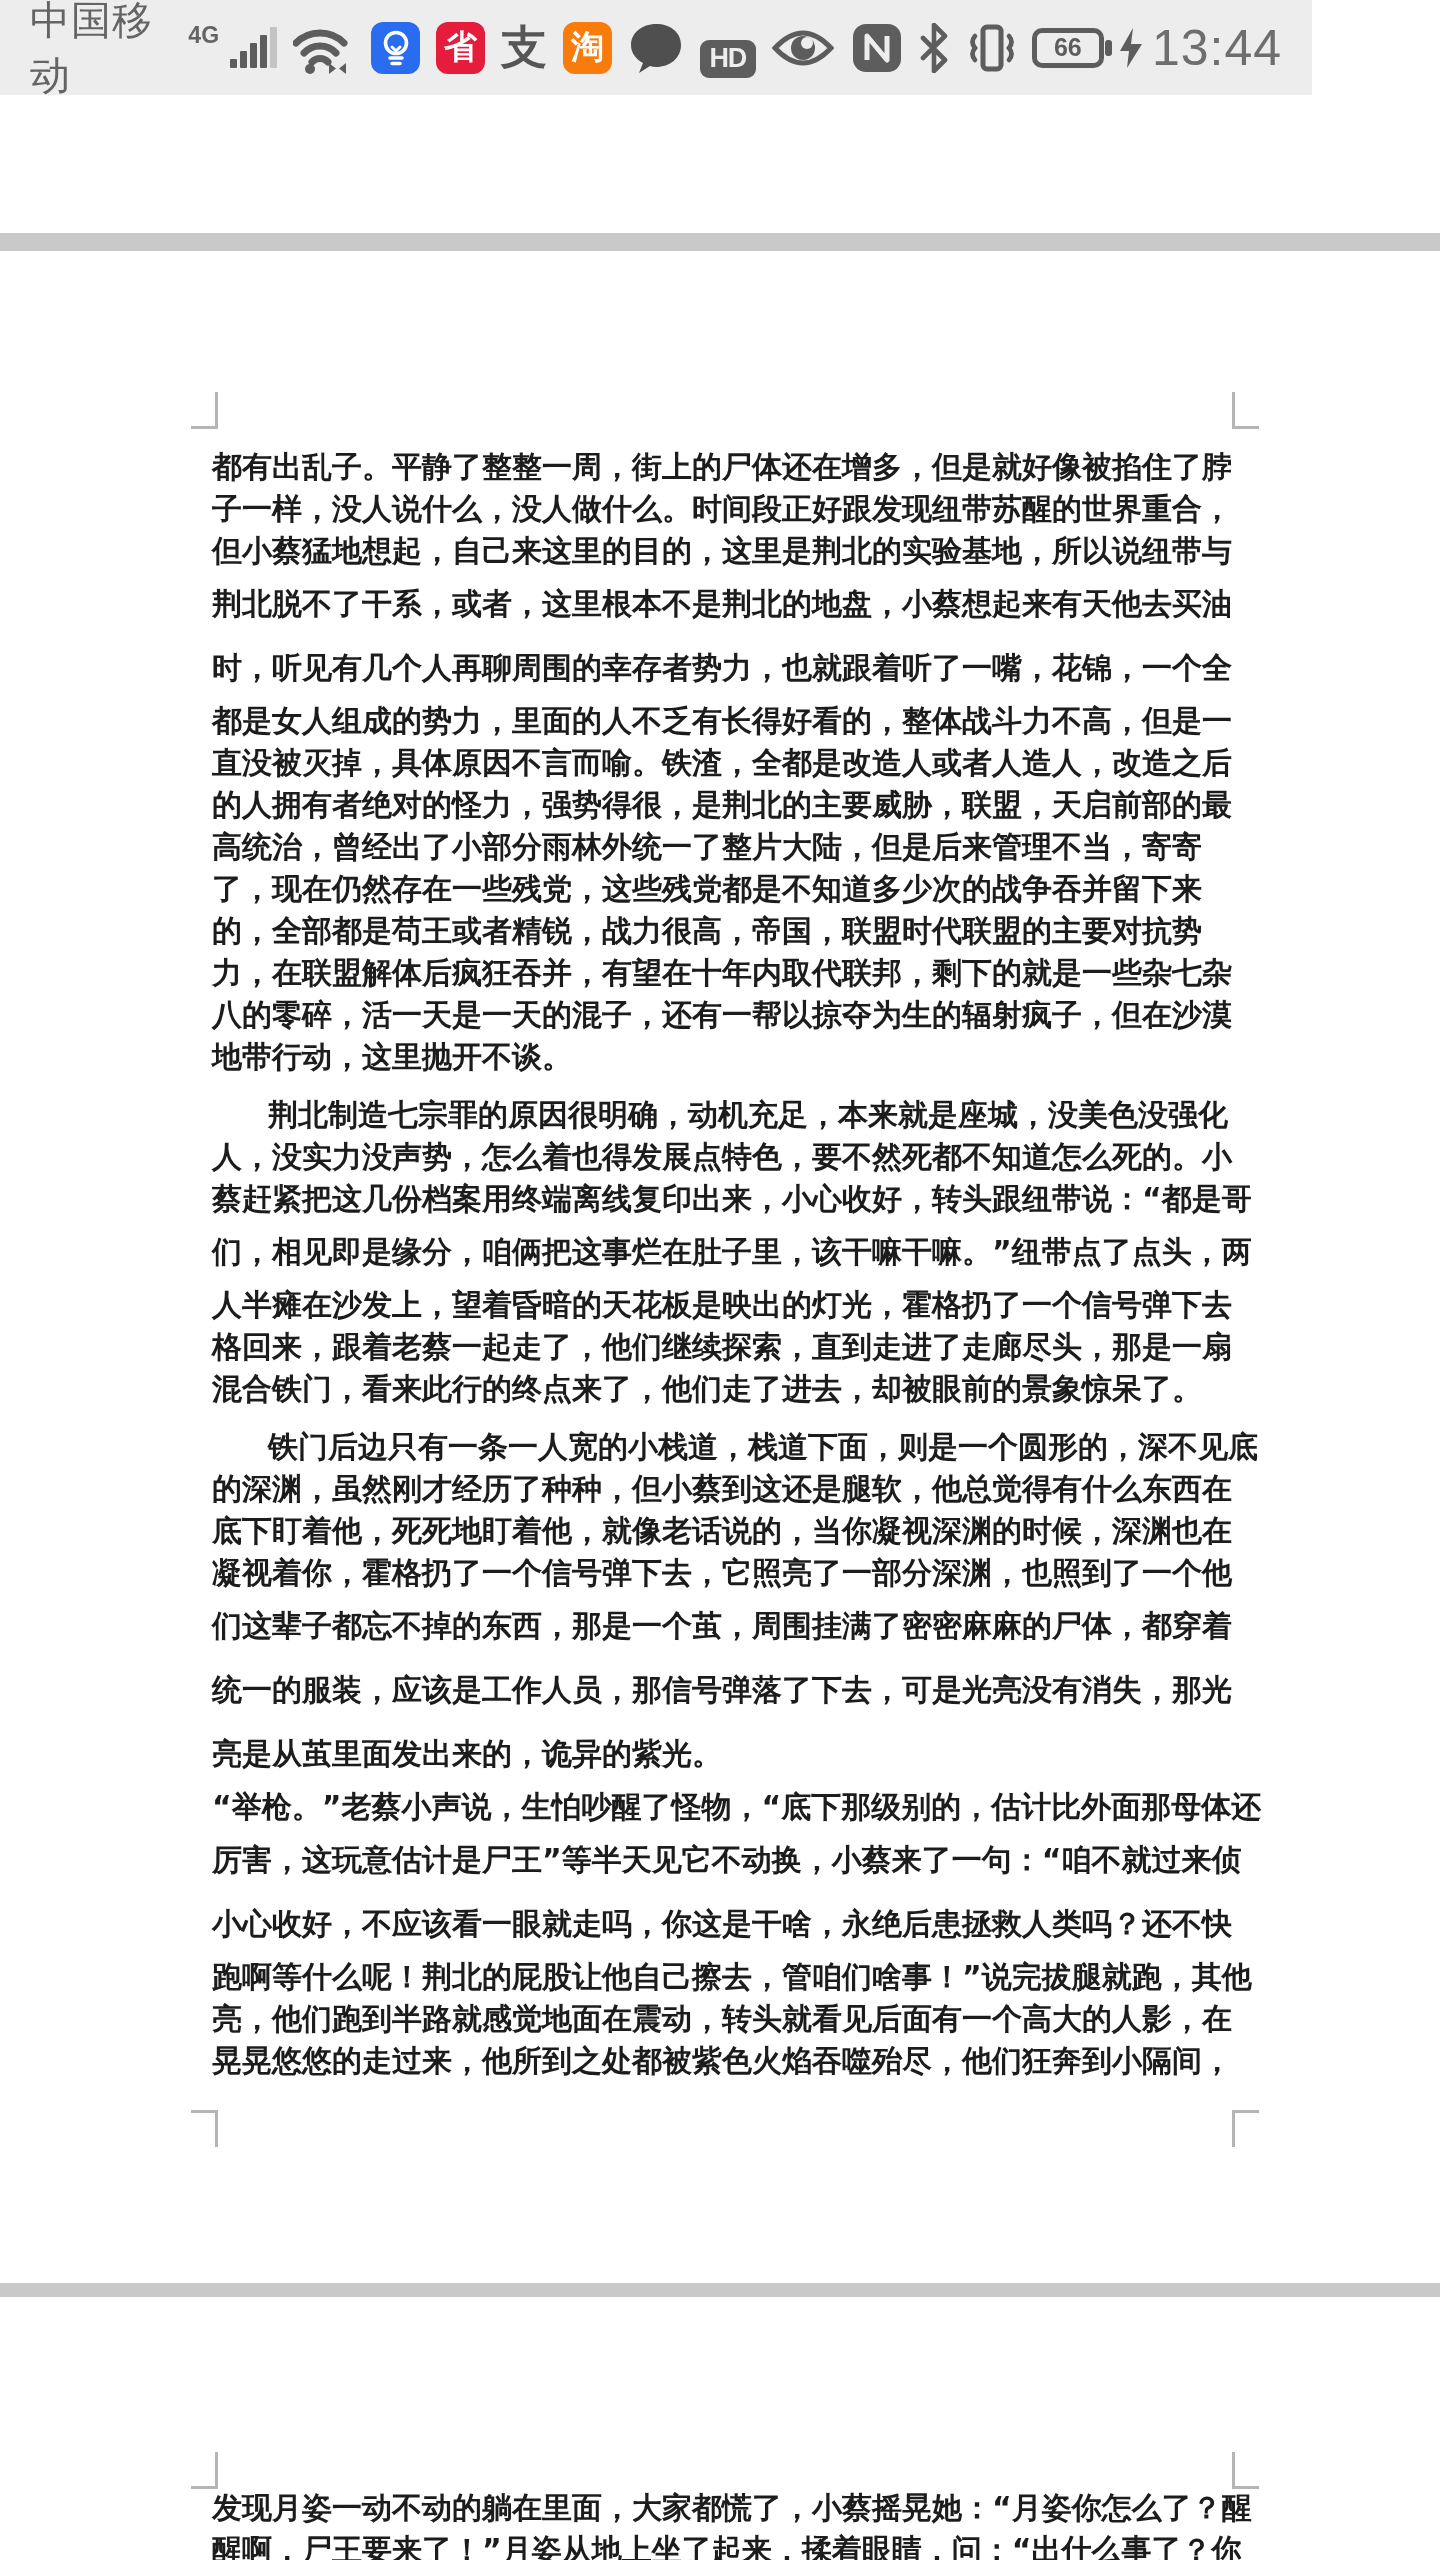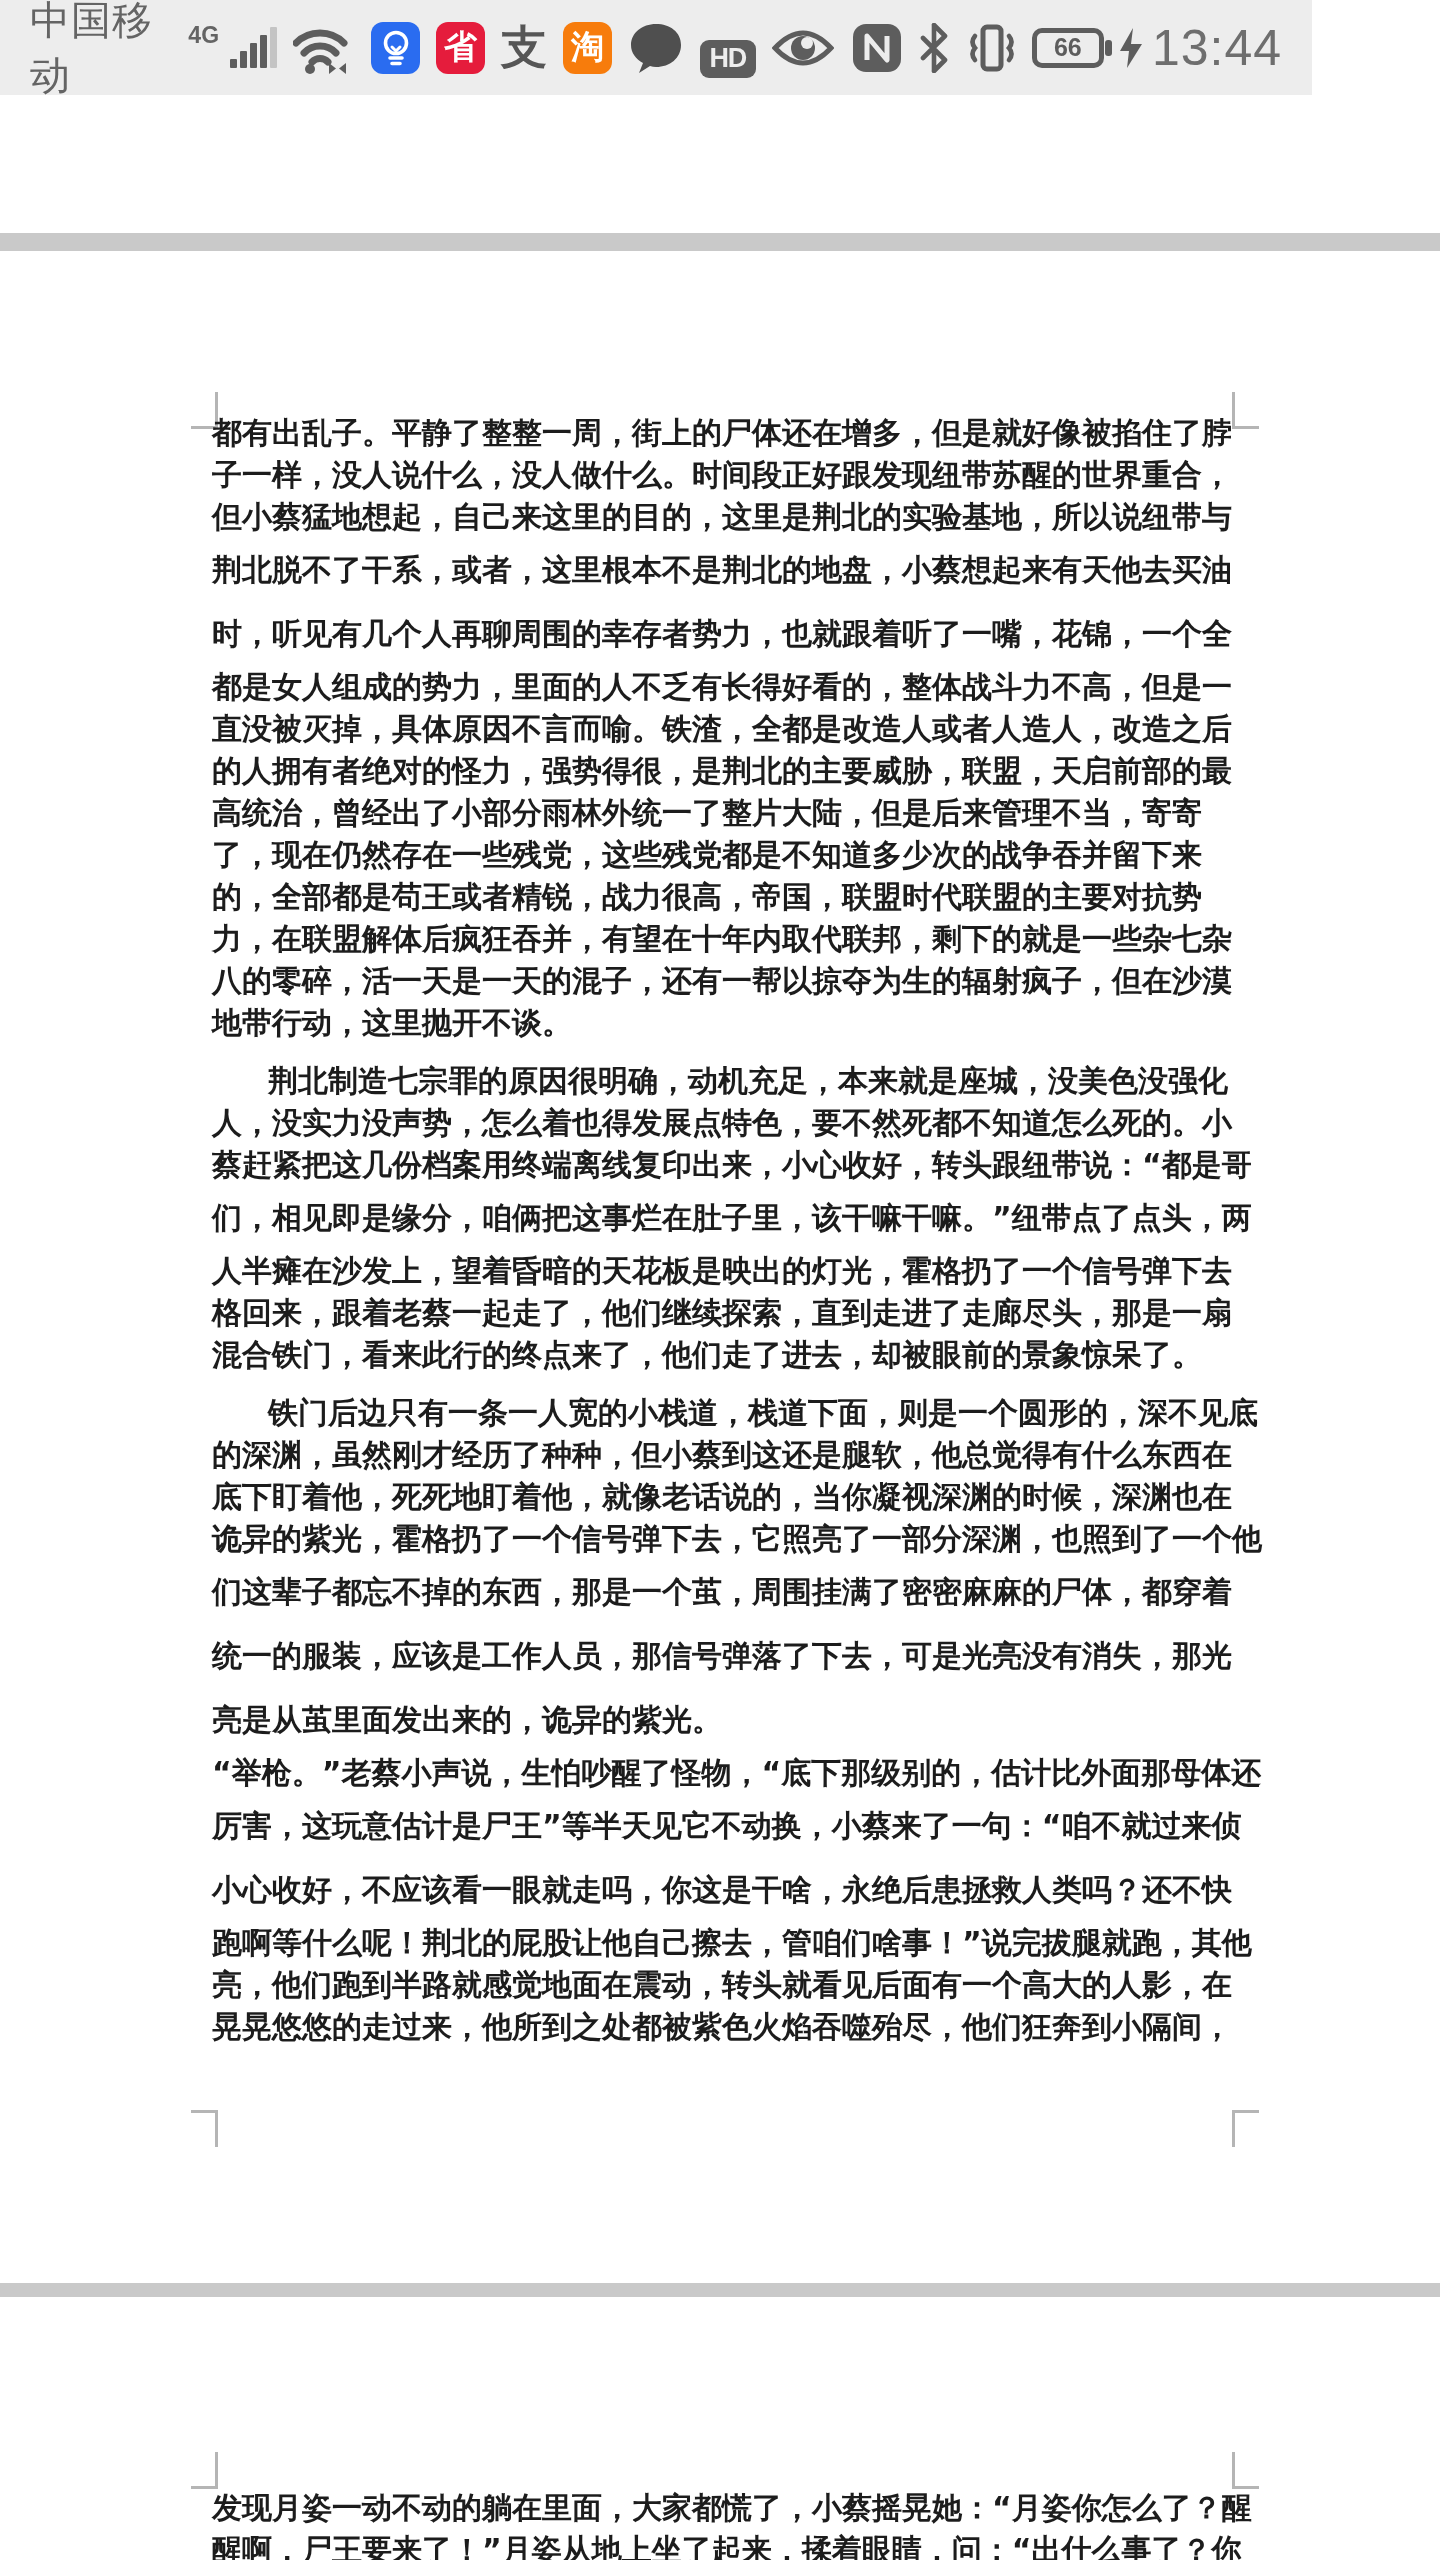--- a/index.html
+++ b/index.html
@@ -44,21 +44,21 @@
   #gap2{top:2283px;height:14px;}
   .corner{position:absolute;width:27px;height:37px;box-sizing:border-box;}
   .corner.tl{border-right:3px solid #b5b5b5;border-bottom:3px solid #b5b5b5;}
   .corner.tr{border-left:3px solid #b5b5b5;border-bottom:3px solid #b5b5b5;}
   .corner.bl{border-right:3px solid #b5b5b5;border-top:3px solid #b5b5b5;}
   .corner.br{border-left:3px solid #b5b5b5;border-top:3px solid #b5b5b5;}
   .textblock{
     position:absolute;left:212px;width:1026px;color:#1c1c1c;
     font-size:30px;font-weight:600;font-family:"DejaVu Sans",sans-serif;
   }
-  #page1-text{top:412px;}
+  #page1-text{top:446px;}
   #page2-text{top:2487px;}
   .tline{height:42px;line-height:42px;white-space:nowrap;}
   .tline.wide{height:64px;line-height:64px;}
   .tline.para{margin-top:16px;}
   .tline.ind{text-indent:56px;}
 </style>
 </head>
 <body>
 
 <div class="status-bar">
@@ -176,21 +176,21 @@
     <div class="tline para ind">荆北制造七宗罪的原因很明确，动机充足，本来就是座城，没美色没强化</div>
     <div class="tline">人，没实力没声势，怎么着也得发展点特色，要不然死都不知道怎么死的。小</div>
     <div class="tline">蔡赶紧把这几份档案用终端离线复印出来，小心收好，转头跟纽带说：“都是哥</div>
     <div class="tline wide">们，相见即是缘分，咱俩把这事烂在肚子里，该干嘛干嘛。”纽带点了点头，两</div>
     <div class="tline">人半瘫在沙发上，望着昏暗的天花板是映出的灯光，霍格扔了一个信号弹下去</div>
     <div class="tline">格回来，跟着老蔡一起走了，他们继续探索，直到走进了走廊尽头，那是一扇</div>
     <div class="tline">混合铁门，看来此行的终点来了，他们走了进去，却被眼前的景象惊呆了。</div>
     <div class="tline para ind">铁门后边只有一条一人宽的小栈道，栈道下面，则是一个圆形的，深不见底</div>
     <div class="tline">的深渊，虽然刚才经历了种种，但小蔡到这还是腿软，他总觉得有什么东西在</div>
     <div class="tline">底下盯着他，死死地盯着他，就像老话说的，当你凝视深渊的时候，深渊也在</div>
-    <div class="tline">诡异的紫光，霍格扔了一个信号弹下去，它照亮了一部分深渊，也照到了一个他</div>
+    <div class="tline">凝视着你，霍格扔了一个信号弹下去，它照亮了一部分深渊，也照到了一个他</div>
     <div class="tline wide">们这辈子都忘不掉的东西，那是一个茧，周围挂满了密密麻麻的尸体，都穿着</div>
     <div class="tline wide">统一的服装，应该是工作人员，那信号弹落了下去，可是光亮没有消失，那光</div>
     <div class="tline wide">亮是从茧里面发出来的，诡异的紫光。</div>
     <div class="tline">“举枪。”老蔡小声说，生怕吵醒了怪物，“底下那级别的，估计比外面那母体还</div>
     <div class="tline wide">厉害，这玩意估计是尸王”等半天见它不动换，小蔡来了一句：“咱不就过来侦</div>
     <div class="tline wide">小心收好，不应该看一眼就走吗，你这是干啥，永绝后患拯救人类吗？还不快</div>
     <div class="tline">跑啊等什么呢！荆北的屁股让他自己擦去，管咱们啥事！”说完拔腿就跑，其他</div>
     <div class="tline">亮，他们跑到半路就感觉地面在震动，转头就看见后面有一个高大的人影，在</div>
     <div class="tline">晃晃悠悠的走过来，他所到之处都被紫色火焰吞噬殆尽，他们狂奔到小隔间，</div>
   </div>

